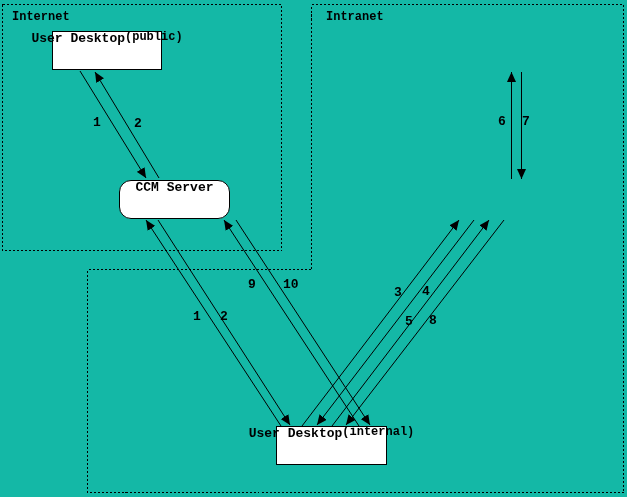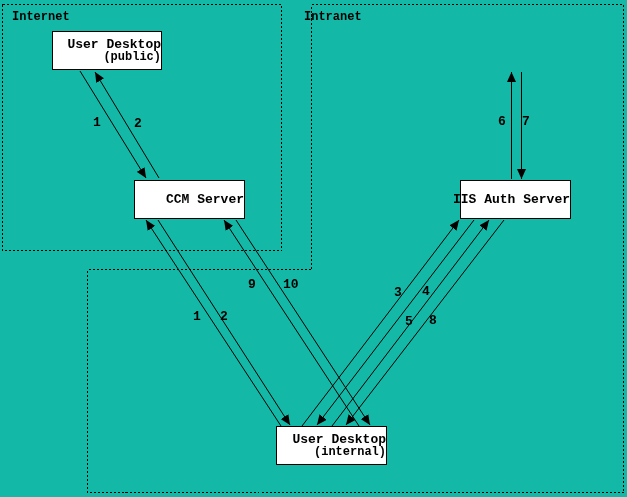--- a/index.html
+++ b/index.html
@@ -12,45 +12,45 @@
     color: #000000;
     overflow: hidden;
   }
   .canvas svg { position: absolute; left: 0; top: 0; }
   .node {
     position: absolute;
     box-sizing: border-box;
     border: 1px solid #000;
     background: #ffffff;
     display: flex;
-    flex-direction: column;
-    align-items: flex-end;
+    flex-direction: row;
+    align-items: flex-start;
     justify-content: center;
     text-align: center;
     font-weight: bold;
     font-size: 13px;
     line-height: 14px;
     white-space: nowrap;
     overflow: visible;
   }
   .node .sub { font-size: 12px; line-height: 11px; font-weight: bold; }
   #node-ud-public   { left: 52px;  top: 31px;  width: 110px; height: 39px; }
-  #node-ccm         { left: 134px; top: 180px; width: 111px; height: 39px; }
+  #node-ccm         { left: 119px; top: 180px; width: 111px; height: 39px; border-radius: 12px; }
   #node-nt          { left: 460px; top: 30px;  width: 111px; height: 40px; }
   #node-iis         { left: 460px; top: 180px; width: 111px; height: 39px; }
   #node-ud-internal { left: 276px; top: 426px; width: 111px; height: 39px; }
   .region-label {
     position: absolute;
     font-weight: bold;
     font-size: 12px;
     line-height: 12px;
     white-space: nowrap;
   }
   #label-internet { left: 12px;  top: 11px; }
-  #label-intranet { left: 304px; top: 11px; }
+  #label-intranet { left: 326px; top: 11px; }
   .num {
     position: absolute;
     font-weight: bold;
     font-size: 13px;
     line-height: 13px;
     white-space: nowrap;
   }
   #n1-top { left: 93px;  top: 116px; }
   #n2-top { left: 134px; top: 117px; }
   #n6     { left: 498px; top: 115px; }
@@ -99,23 +99,20 @@
   <span class="region-label" id="label-internet">Internet</span>
   <span class="region-label" id="label-intranet">Intranet</span>
 
   <div class="node" id="node-ud-public">
     <span>User Desktop</span>
     <span class="sub">(public)</span>
   </div>
   <div class="node" id="node-ccm">
     <span>CCM Server</span>
   </div>
-  <div class="node" id="node-iis">
-    <span>IIS Auth Server</span>
-  </div>
   <div class="node" id="node-ud-internal">
     <span>User Desktop</span>
     <span class="sub">(internal)</span>
   </div>
 
   <span class="num" id="n1-top">1</span>
   <span class="num" id="n2-top">2</span>
   <span class="num" id="n6">6</span>
   <span class="num" id="n7">7</span>
   <span class="num" id="n1-bot">1</span>

